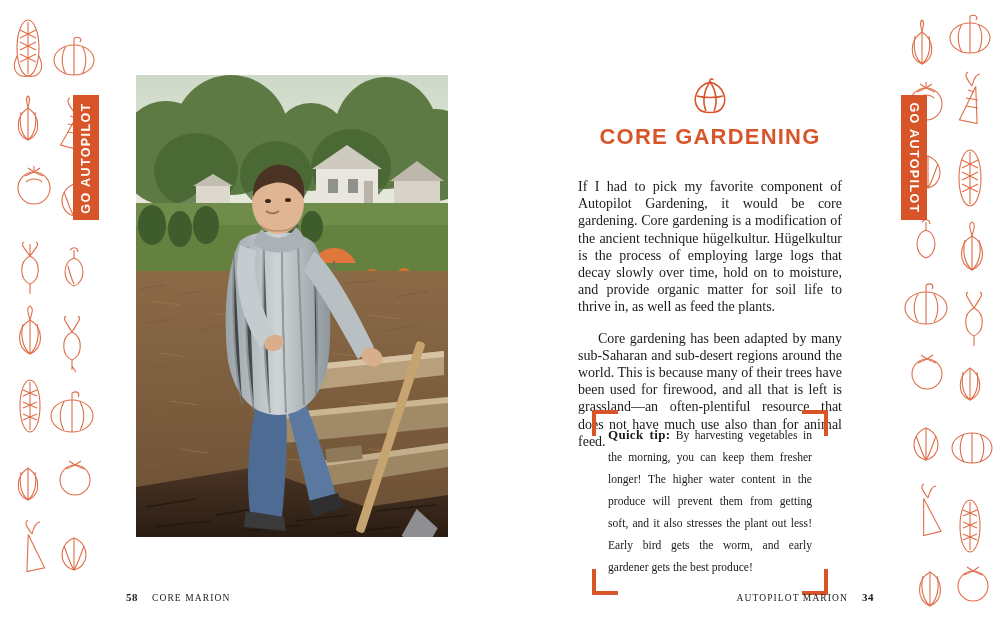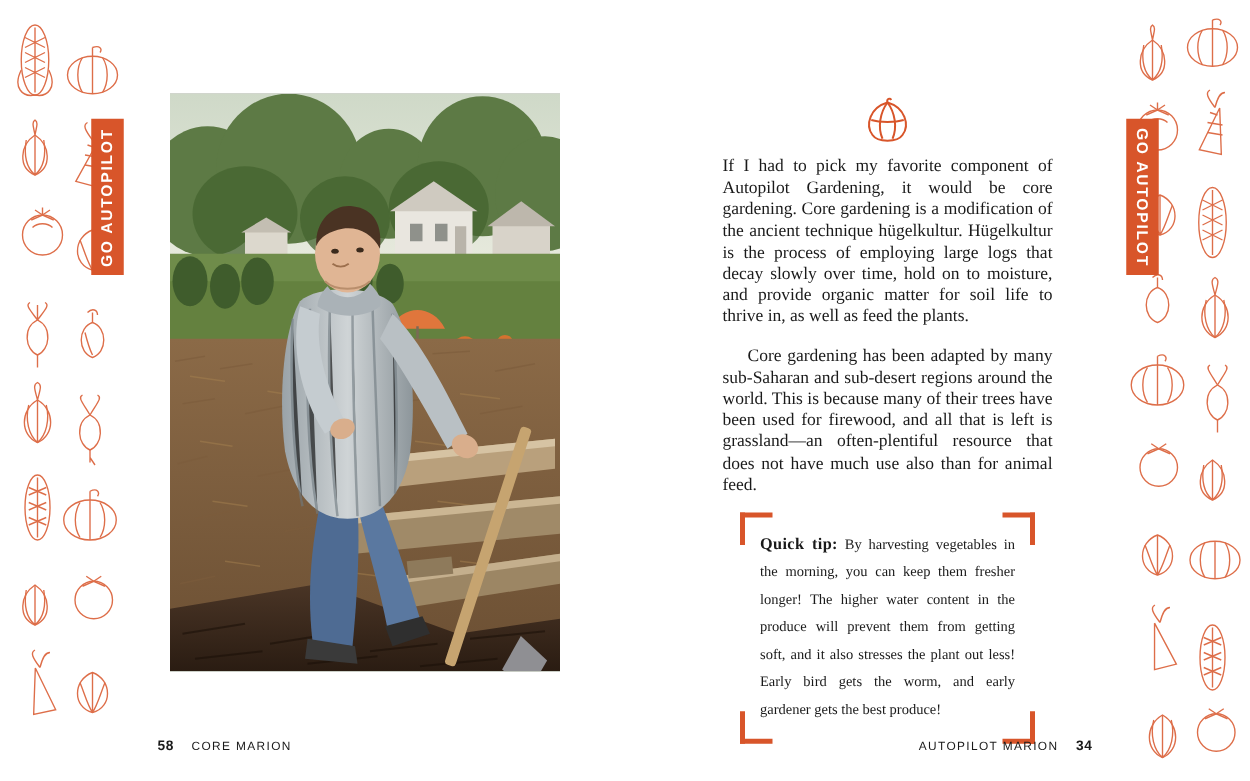--- a/index.html
+++ b/index.html
@@ -142,26 +142,26 @@
   .tip-label {
     font-weight: bold;
     font-size: 13px;
     letter-spacing: 0.3px;
   }
 
   
   .footer {
     position: absolute;
     bottom: 22px;
-    font-family: Liberation Sans, sans-serif;
+    font-family: Liberation Serif, serif;
     font-size: 9.5px;
     letter-spacing: 1.1px;
     color: #1a1a1a;
     display: flex;
-    align-items: center;
+    align-items: flex-end;
     gap: 14px;
   }
   .footer .pg {
     font-weight: bold;
     font-size: 11px;
     letter-spacing: 0.5px;
   }
   .footer.left-footer { left: 126px; }
   .footer.right-footer { right: 126px; }
 </style>
@@ -516,20 +516,21 @@
       <svg width="44" height="40" viewBox="0 0 44 40" xmlns="http://www.w3.org/2000/svg">
         <g stroke="#d8552a" stroke-width="1.6" fill="none">
           <path d="M22 4 C8 8 4 22 10 30 C14 36 30 36 34 30 C40 22 36 8 22 4 Z"></path>
           <path d="M22 4 C16 12 14 24 18 33 M22 4 C28 12 30 24 26 33"></path>
           <path d="M9 18 C16 20 28 20 35 18"></path>
           <path d="M22 4 C21 1 24 0 25 2"></path>
         </g>
       </svg>
     </div>
 
+    <h1 class="chapter-title">CORE GARDENING</h1>
 
     <p class="body-p">If I had to pick my favorite component of Autopilot Gardening, it would be core gardening. Core gardening is a modification of the ancient technique hügelkultur. Hügelkultur is the process of employing large logs that decay slowly over time, hold on to moisture, and provide organic matter for soil life to thrive in, as well as feed the plants.</p>
     <p class="body-p indent">Core gardening has been adapted by many sub-Saharan and sub-desert regions around the world. This is because many of their trees have been used for firewood, and all that is left is grassland—an often-plentiful resource that does not have much use also than for animal feed.</p>
   </div>
 
   <div class="tipbox">
     <span class="corner c-tl"></span>
     <span class="corner c-tr"></span>
     <span class="corner c-bl"></span>
     <span class="corner c-br"></span>

